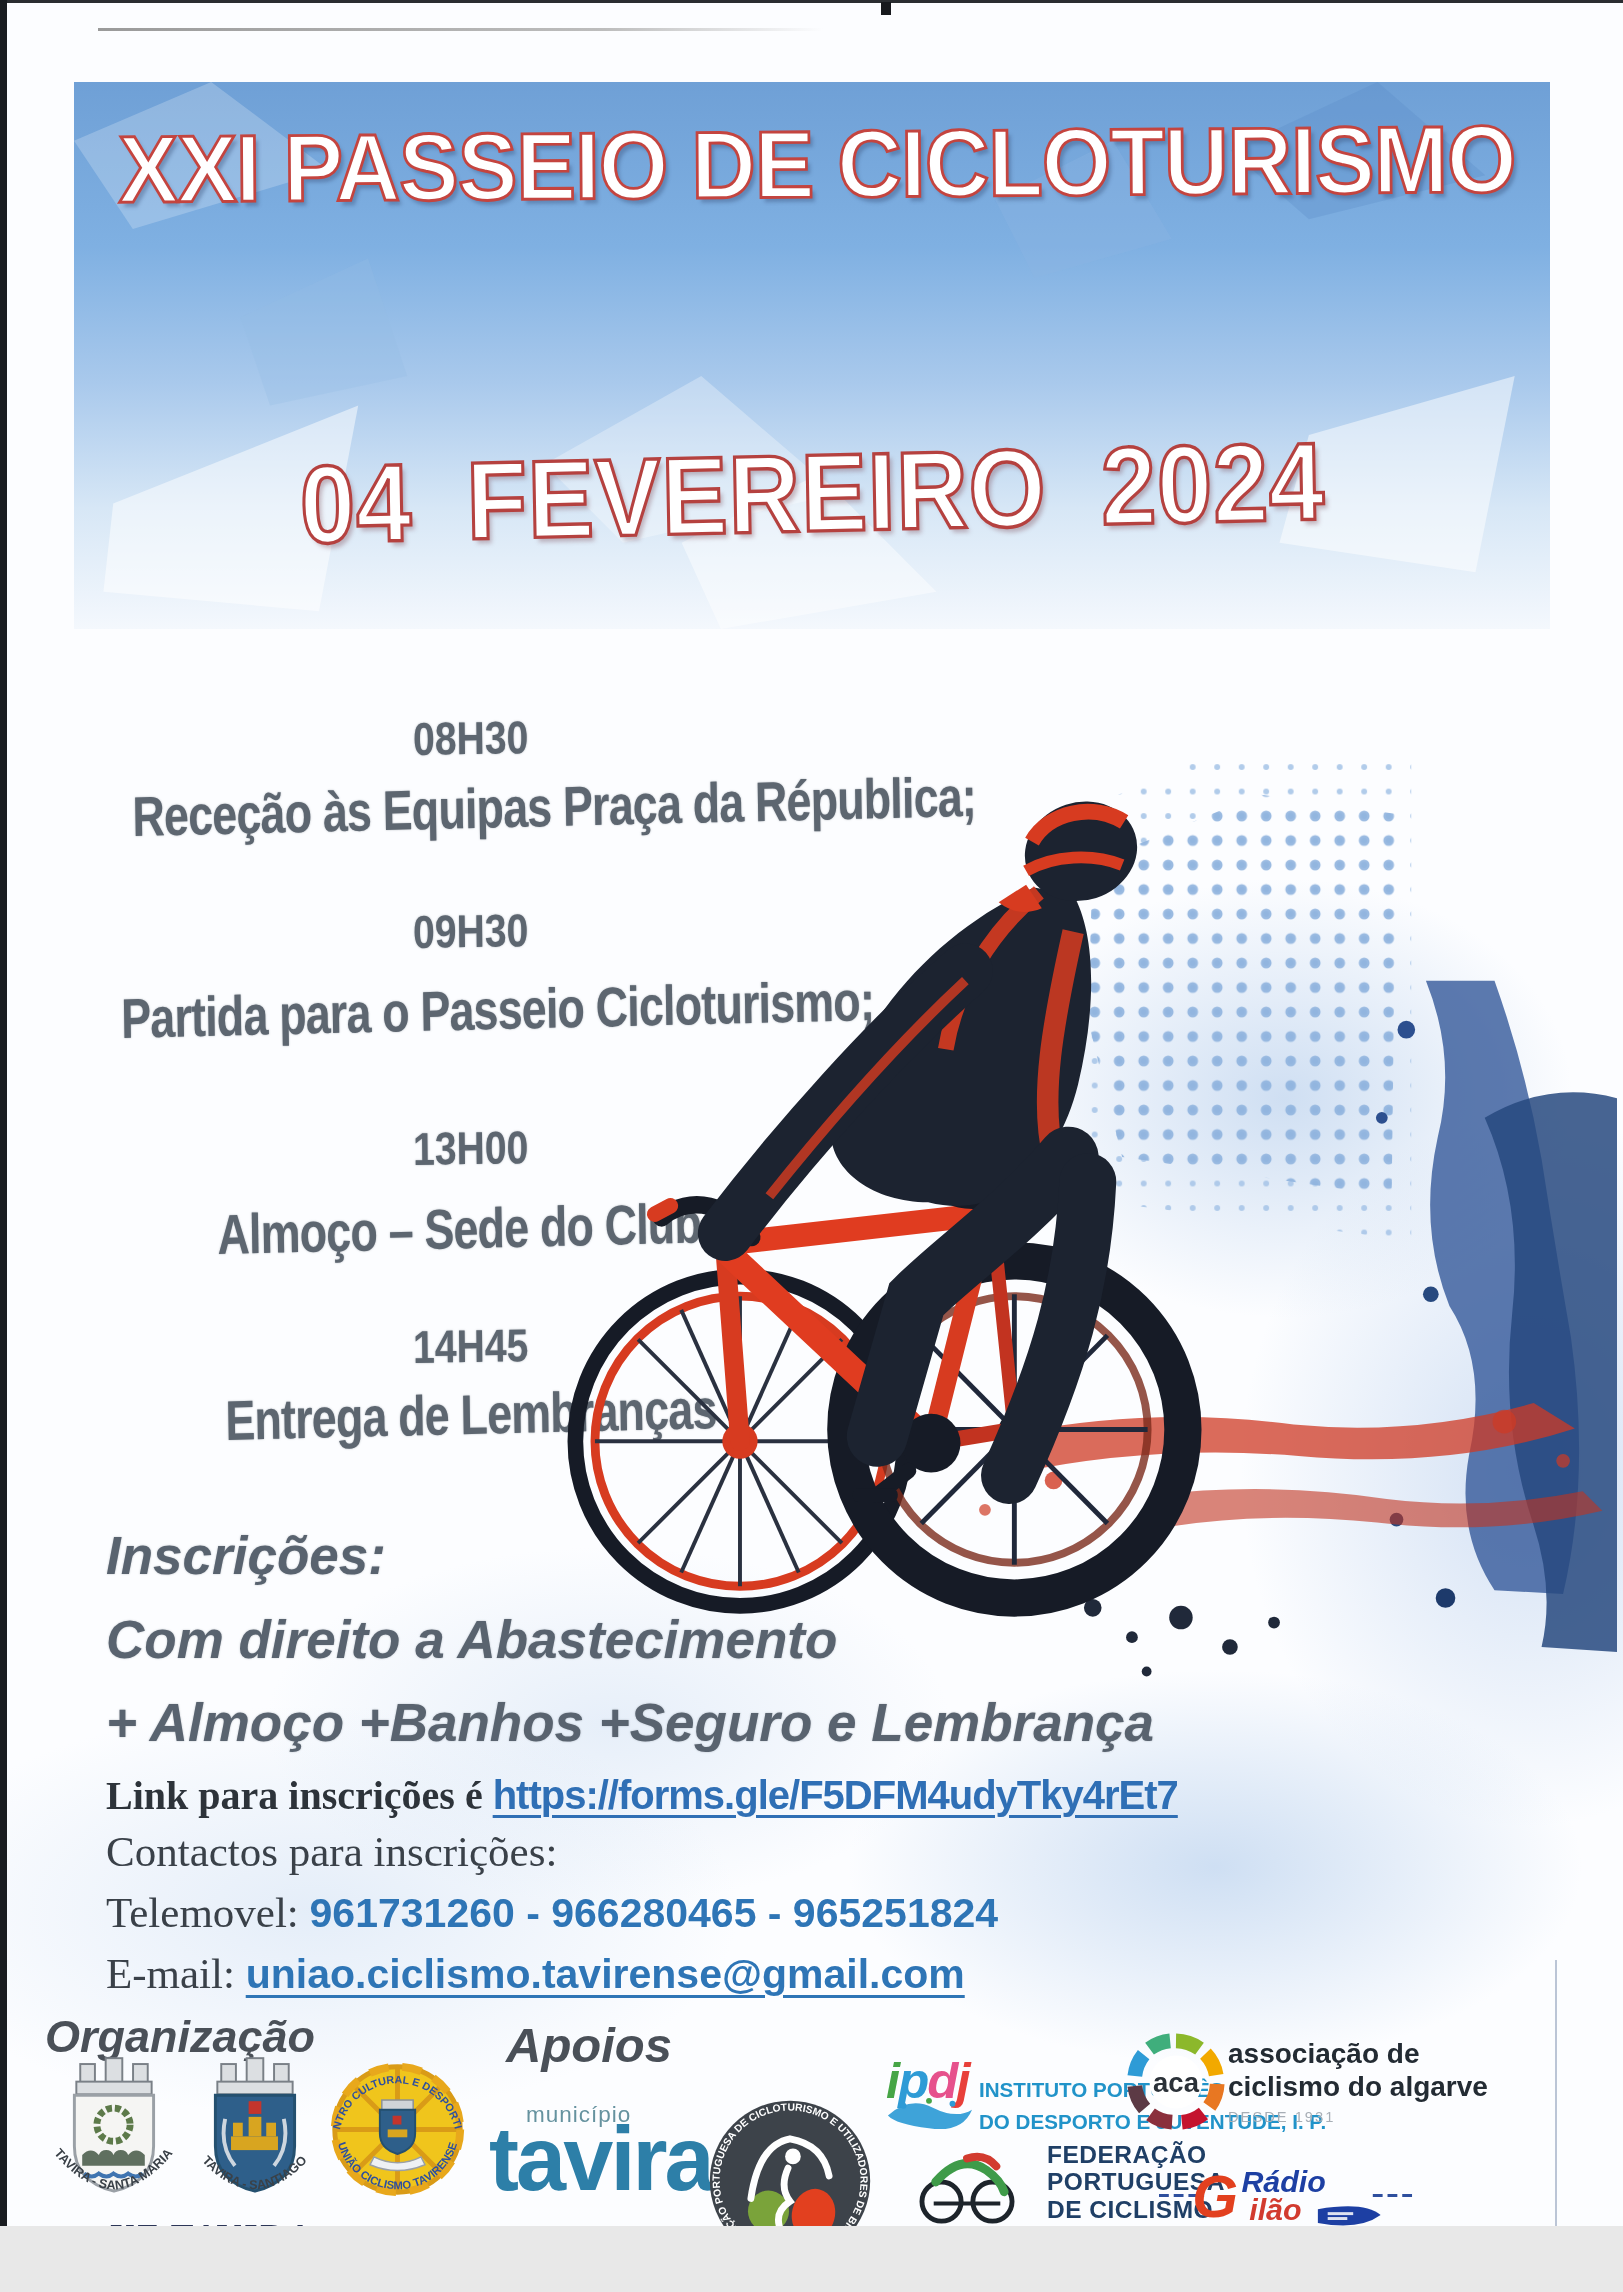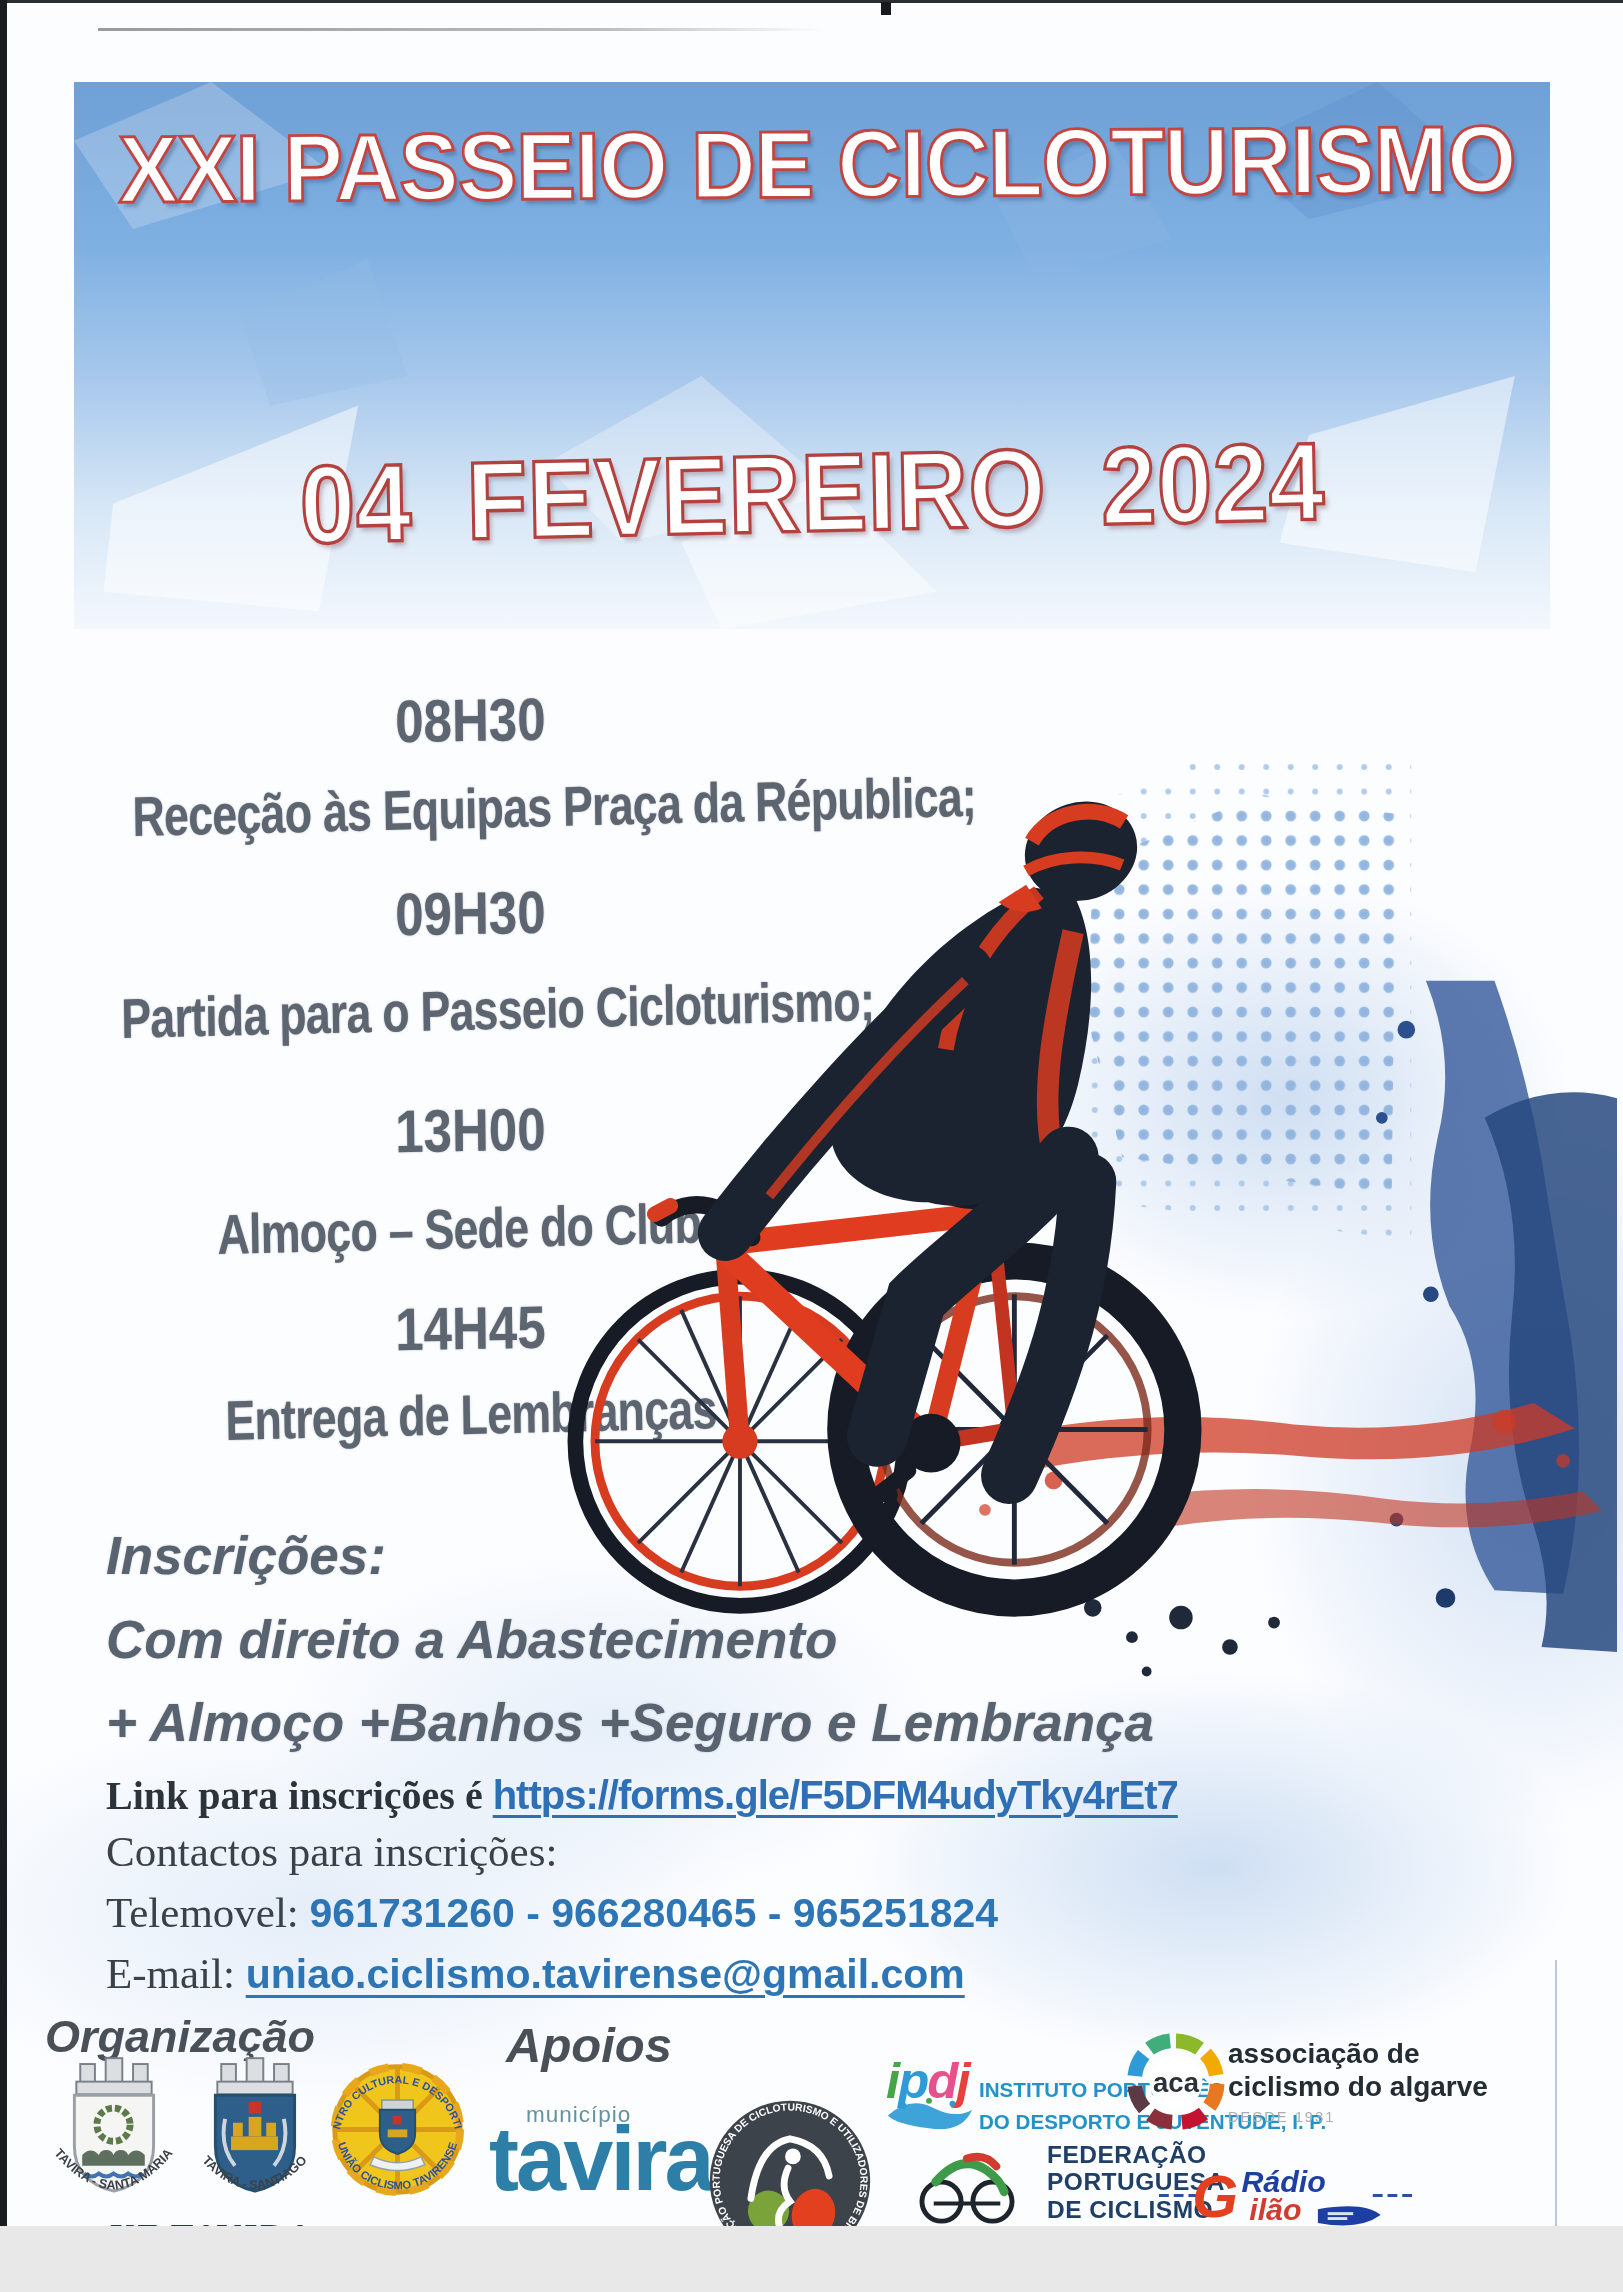--- a/index.html
+++ b/index.html
@@ -33,21 +33,21 @@
   .t2{top:235px;font-size:121px;}
   .t2 .inner{transform:scaleX(.96);-webkit-text-stroke:3.4px #40516a;
     text-shadow:4.9px 5.9px 4.9px rgba(40,60,95,.4);letter-spacing:-2px;}
   .t3{top:429px;font-size:110px;}
   .t3 .inner{transform:scaleX(.9) rotate(-1.2deg);-webkit-text-stroke:3.4px #b5413f;
     text-shadow:3.9px 4.9px 4.9px rgba(120,70,80,.35);word-spacing:29px;letter-spacing:1px;}
 
   
   .sched{left:27.4px;width:887px;text-align:center;color:#5d6670;font-weight:bold;white-space:nowrap;}
   .sched .inner{display:inline-block;white-space:nowrap;text-shadow:0 0 2px rgba(93,102,112,.55);}
-  .stime{font-size:60px;}
+  .stime{font-size:46px;margin-top:25px;}
   .stime .inner{transform:scaleX(.85) rotate(-.8deg);letter-spacing:0px;}
   .sdesc{font-size:56px;}
   .sdesc .inner{transform:scaleX(.8) rotate(-1.1deg);letter-spacing:-1px;}
   .y0{top:686px}.y1{top:774px}.y2{top:879px}.y3{top:977px}
   .y4{top:1096px}.y5{top:1196px}.y6{top:1294px}.y7{top:1382px}
 
   
   .insc{left:106px;white-space:nowrap;color:#59636f;}
   .ital{font-style:italic;font-weight:bold;font-size:53px;letter-spacing:0;
         text-shadow:0 0 2px rgba(89,99,111,.4);}

